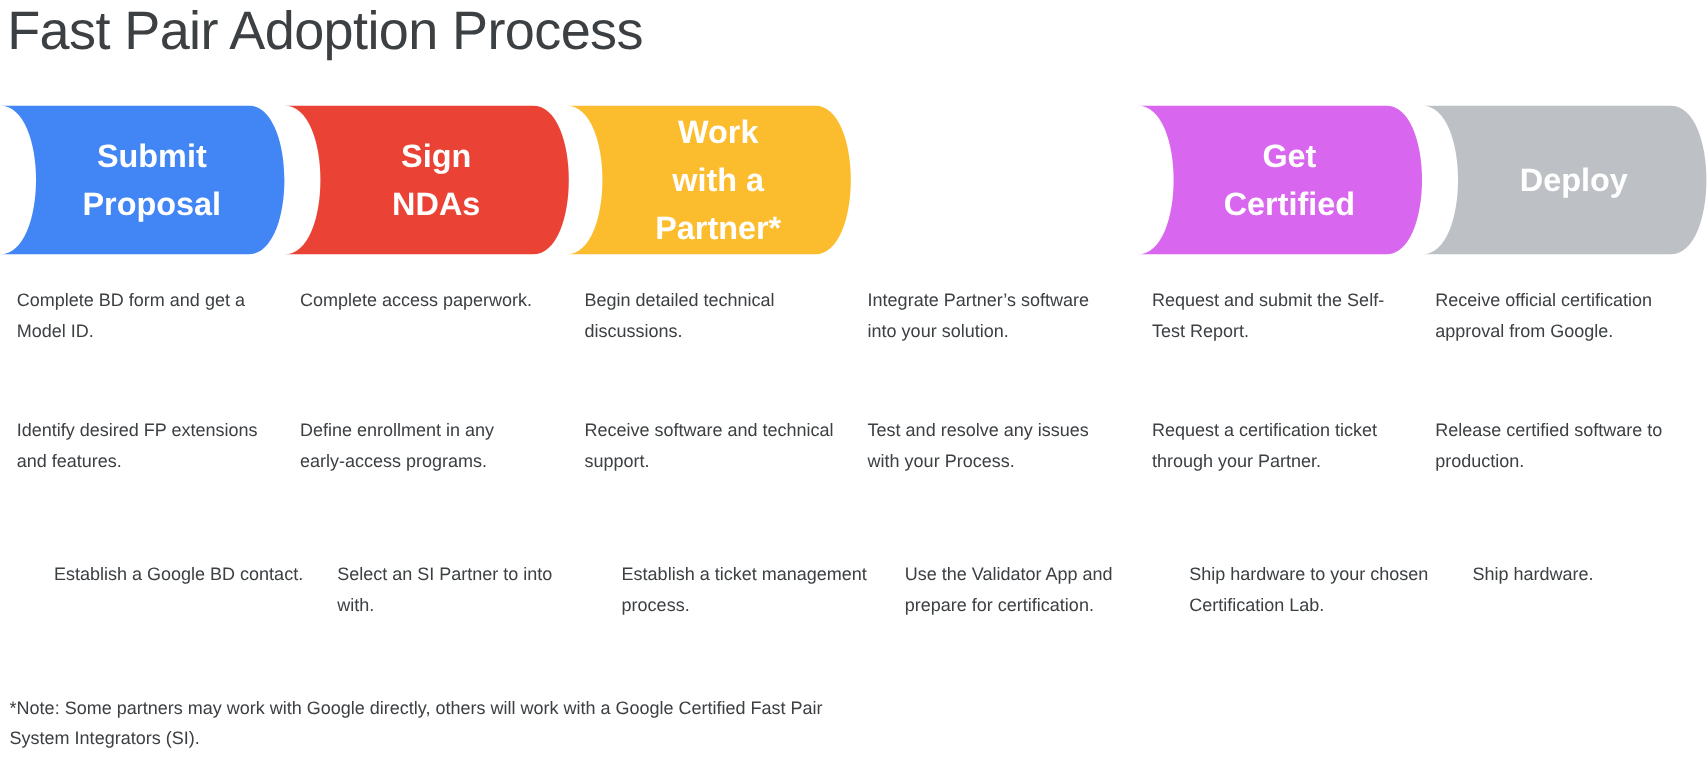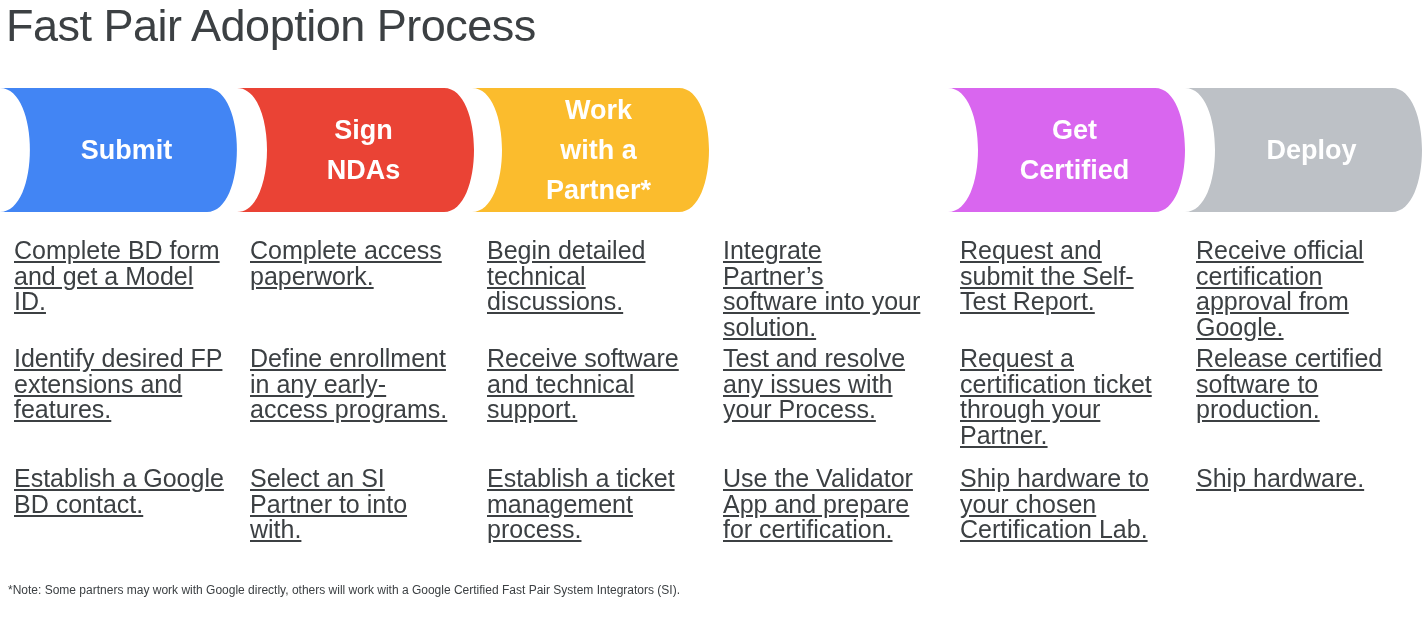--- a/index.html
+++ b/index.html
@@ -78,54 +78,54 @@
     width: 1423px;
     height: 320px;
   }
   .step-col {
     position: absolute;
     top: 0;
     width: 222px;
   }
   .step-item {
     position: absolute;
-    font-size: 25px;
+    font-size: 15px;
     line-height: 25.5px;
     color: #3c4043;
     font-weight: 400;
-    text-decoration: underline;
   }
   .row-0 { top: 0px; }
   .row-1 { top: 108px; }
-  .row-2 { top: 228px; }
+  .row-2 { top: 228px; margin-left: 31px; }
 
   
   #footnote {
     position: absolute;
     left: 8px;
     top: 578px;
     width: 700px;
-    font-size: 12px;
+    font-size: 15px;
     line-height: 25px;
     color: #3c4043;
     font-weight: 400;
   }
 </style>
 </head>
 <body>
 
 <div id="page-title">Fast Pair Adoption Process</div>
 
 <div id="banner-row">
     <div class="banner" style="left: 0px; width: 233px;">
       <svg width="249" height="124" viewBox="0 0 249 124">
         <path d="M 0,0 L 207,0 C 247,0 247,124 207,124 L 0,124 C 40,124 40,0 0,0 Z" fill="#4285f4"></path>
       </svg>
       <div class="banner-label">
         <span>Submit</span>
+        <span>Proposal</span>
       </div>
     </div>
     <div class="banner" style="left: 237px; width: 233px;">
       <svg width="249" height="124" viewBox="0 0 249 124">
         <path d="M 0,0 L 207,0 C 247,0 247,124 207,124 L 0,124 C 40,124 40,0 0,0 Z" fill="#ea4335"></path>
       </svg>
       <div class="banner-label">
         <span>Sign</span>
         <span>NDAs</span>
       </div>

